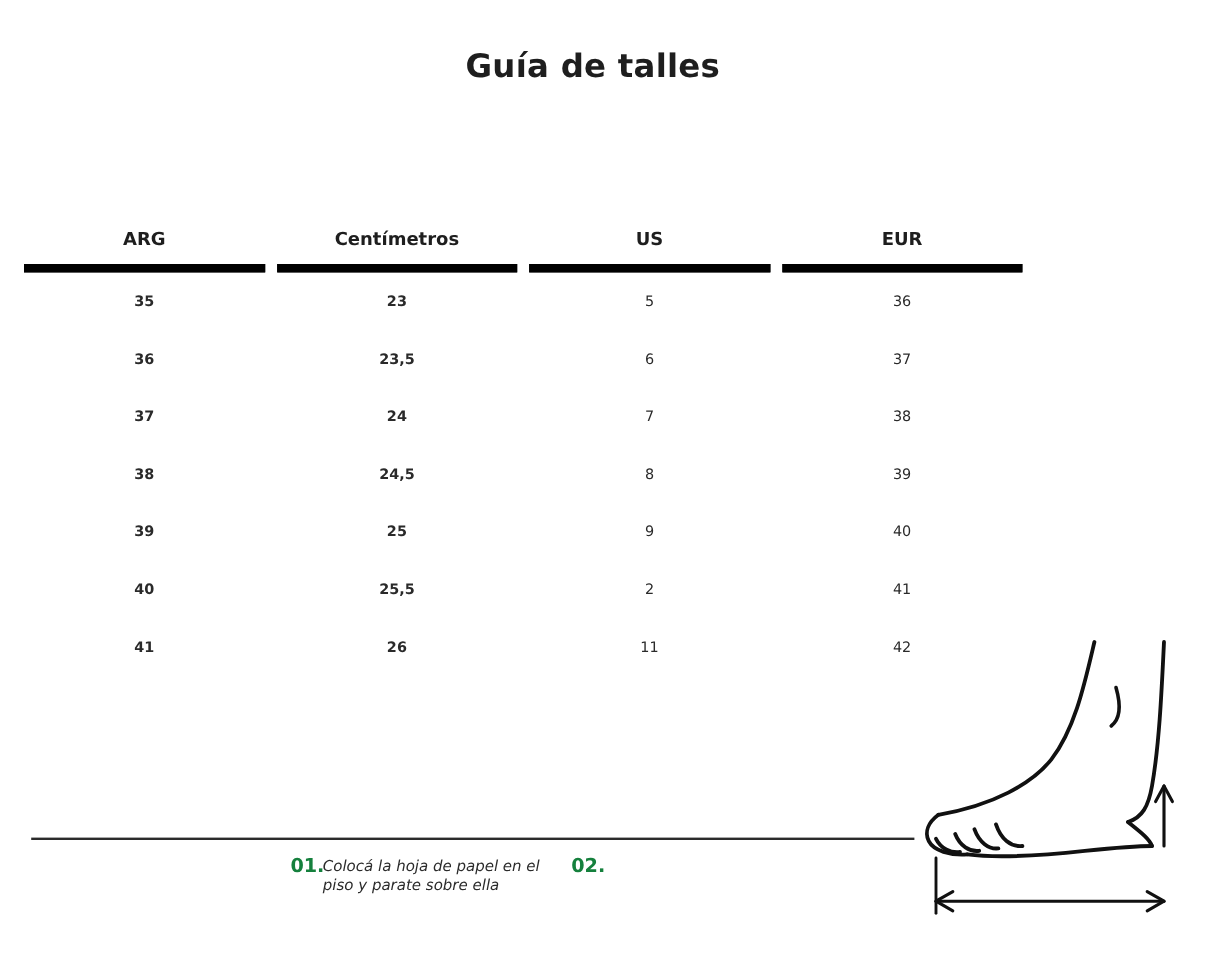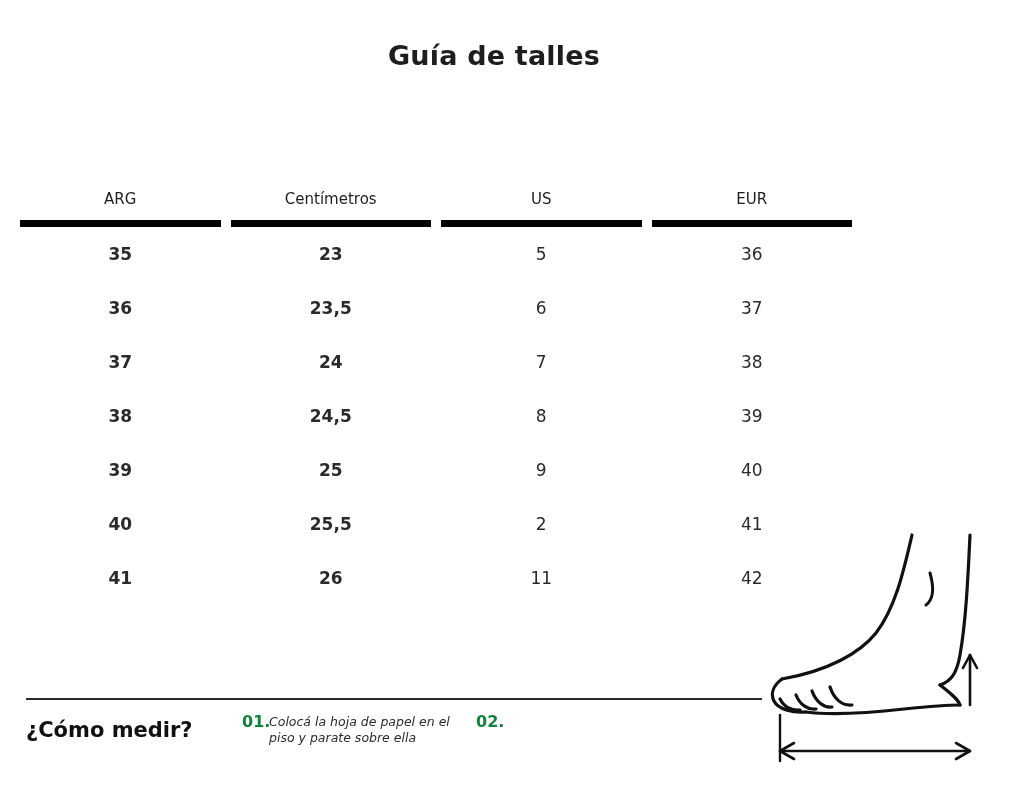--- a/index.html
+++ b/index.html
@@ -52,33 +52,33 @@
     left: 20px;
     width: 832px;
   }
   .size-table {
     width: 832px;
     border-collapse: collapse;
     table-layout: fixed;
   }
   .size-table th {
     font-size: 15px;
-    font-weight: normal;
+    font-weight: bold;
     color: #1e1e1e;
     padding: 0 0 12px 0;
     text-align: center;
     border-bottom: 7px solid #000000;
   }
   .size-table th.sep {
     border-bottom: none;
     width: 10px;
   }
   .size-table td {
     text-align: center;
-    font-size: 17px;
+    font-size: 12px;
     padding: 17px 0 17px 0;
     color: #2a2a2a;
   }
   .size-table td.sep { padding: 0; }
   .col-bold { font-weight: bold; color: #111111; }
   .col-light { font-weight: normal; color: #555555; }
 
   
   .bottom-rule {
     position: absolute;
@@ -217,21 +217,20 @@
           <td class="sep"></td>
           <td class="col-light">42</td>
         </tr>
       </tbody>
     </table>
   </div>
 
   <div class="bottom-rule"></div>
 
   <div class="howto">
-    <div class="howto-title">¿Cómo medir?</div>
 
     <div class="step-num" id="step1-num">01.</div>
     <div class="step-text" id="step1-text">Colocá la hoja de papel en el piso y parate sobre ella</div>
 
     <div class="step-num" id="step2-num">02.</div>
   </div>
 
   <svg class="foot-illo" viewBox="0 0 280 280">
     <g fill="none" stroke="#111111" stroke-width="3.2" stroke-linecap="round" stroke-linejoin="round">
 

